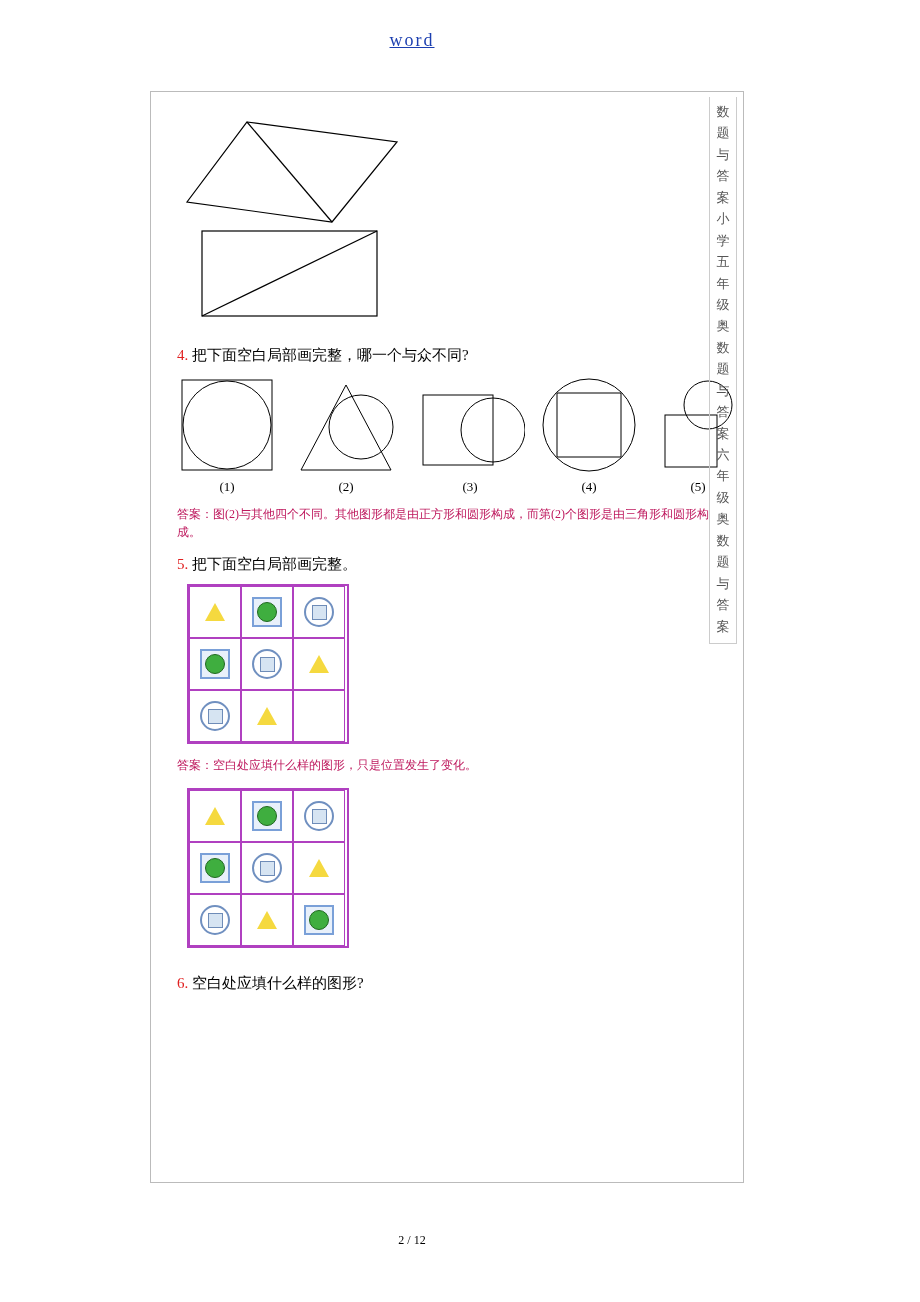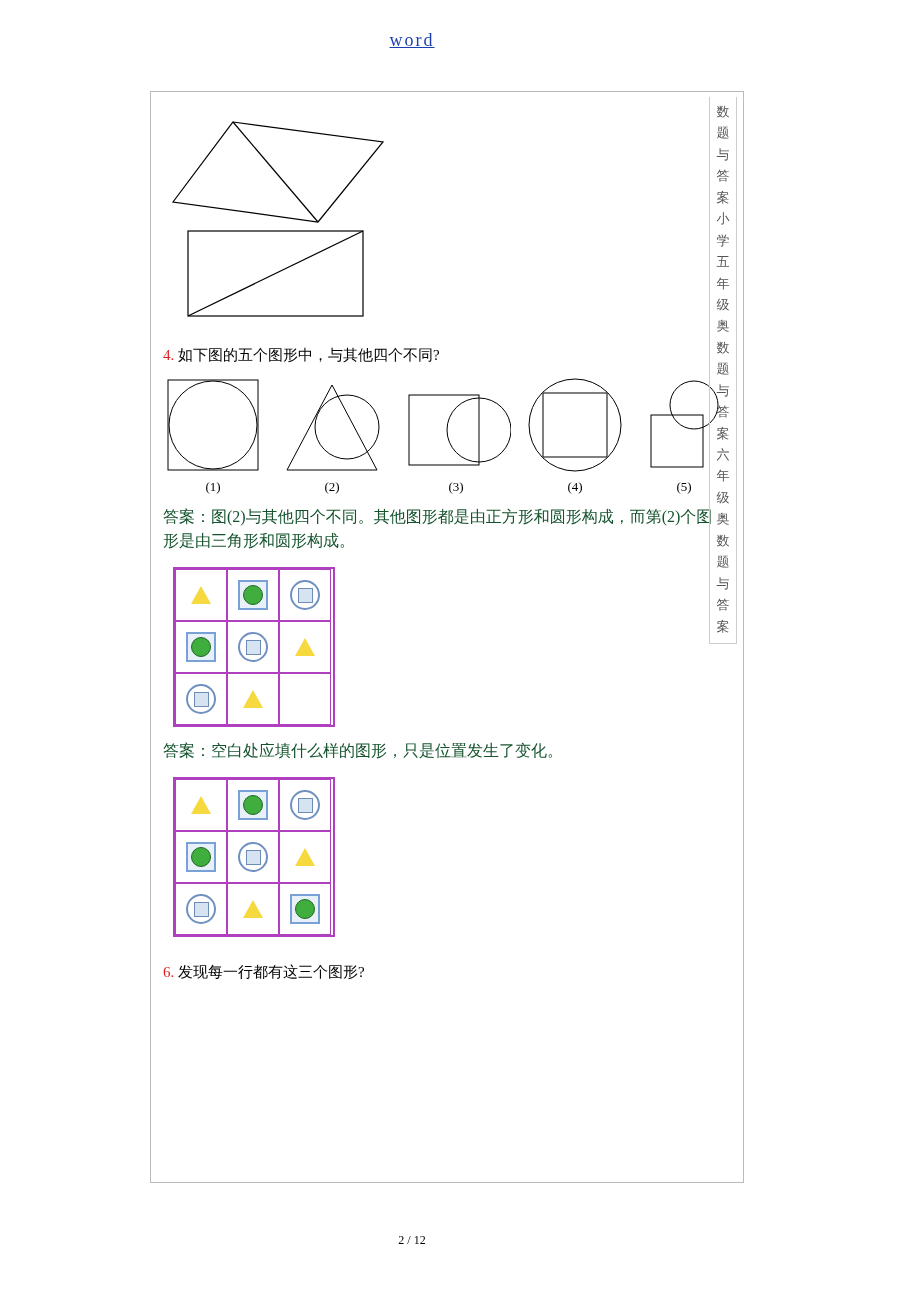--- a/index.html
+++ b/index.html
@@ -20,21 +20,21 @@
     color: #1c3fb0;
     text-decoration: underline;
     font-size: 18px;
     margin-bottom: 40px;
     letter-spacing: 2px;
   }
   .content-frame {
     position: relative;
     margin: 0 80px 0 150px;
     border: 1px solid #bbb;
-    padding: 20px 10px 20px 12px;
+    padding: 20px 10px 20px 26px;
     min-height: 1050px;
   }
   .sidebar {
     position: absolute;
     top: 5px;
     right: 6px;
     width: 22px;
     border-left: 1px solid #ccc;
     border-right: 1px solid #ccc;
     border-bottom: 1px solid #ccc;
@@ -48,22 +48,22 @@
     margin-bottom: 20px;
   }
   .q-line {
     font-size: 15px;
     margin: 12px 0 10px 0;
   }
   .q-num {
     color: #e02020;
   }
   .answer {
-    color: #14532d;
-    font-size: 16px;
+    color: #be185d;
+    font-size: 12px;
     margin: 10px 20px 14px 0;
     line-height: 1.5;
   }
   .figrow {
     display: flex;
     gap: 14px;
     align-items: flex-end;
     margin: 6px 0 2px 0;
   }
   .figcell {
@@ -141,21 +141,21 @@
         <line x1="70" y1="10" x2="155" y2="110" stroke="#000" stroke-width="1.2"></line>
       </svg>
       <svg width="190" height="100" style="margin-top:-6px;margin-left:20px;">
         <rect x="5" y="5" width="175" height="85" fill="none" stroke="#000" stroke-width="1.2"></rect>
         <line x1="5" y1="90" x2="180" y2="5" stroke="#000" stroke-width="1.2"></line>
       </svg>
     </div>
 
     <div class="q-line">
       <span class="q-num">4.</span>
-      <span>如下图的五个图形中，与其他四个不同?</span>
+      <span>把下面空白局部画完整，哪一个与众不同?</span>
     </div>
 
     <div class="figrow">
       <div class="figcell">
         <svg width="100" height="100">
           <rect x="5" y="5" width="90" height="90" fill="none" stroke="#000"></rect>
           <circle cx="50" cy="50" r="44" fill="none" stroke="#000"></circle>
         </svg>
         <div class="figlabel">(1)</div>
       </div>
@@ -184,20 +184,24 @@
         <svg width="90" height="100">
           <circle cx="55" cy="30" r="24" fill="none" stroke="#000"></circle>
           <rect x="12" y="40" width="52" height="52" fill="none" stroke="#000"></rect>
         </svg>
         <div class="figlabel">(5)</div>
       </div>
     </div>
 
     <div class="answer">答案：图(2)与其他四个不同。其他图形都是由正方形和圆形构成，而第(2)个图形是由三角形和圆形构成。</div>
 
+    <div class="q-line">
+      <span class="q-num">5.</span>
+      <span>把下面空白局部画完整。</span>
+    </div>
 
     <div class="grid3">
       <div class="cell">
           <div class="sym-tri"></div>
         </div>
       <div class="cell">
           <div class="sym-sq-circ">
             <div class="inner"></div>
           </div>
         </div>
@@ -273,19 +277,19 @@
         </div>
       <div class="cell">
           <div class="sym-sq-circ">
             <div class="inner"></div>
           </div>
         </div>
     </div>
 
     <div class="q-line" style="margin-top:26px;">
       <span class="q-num">6.</span>
-      <span>发现每一行都有这三个图形?</span>
+      <span>空白处应填什么样的图形?</span>
     </div>
 
   </div>
 
   <div class="footer">2 / 12</div>
 </div>
 
 </body></html>

